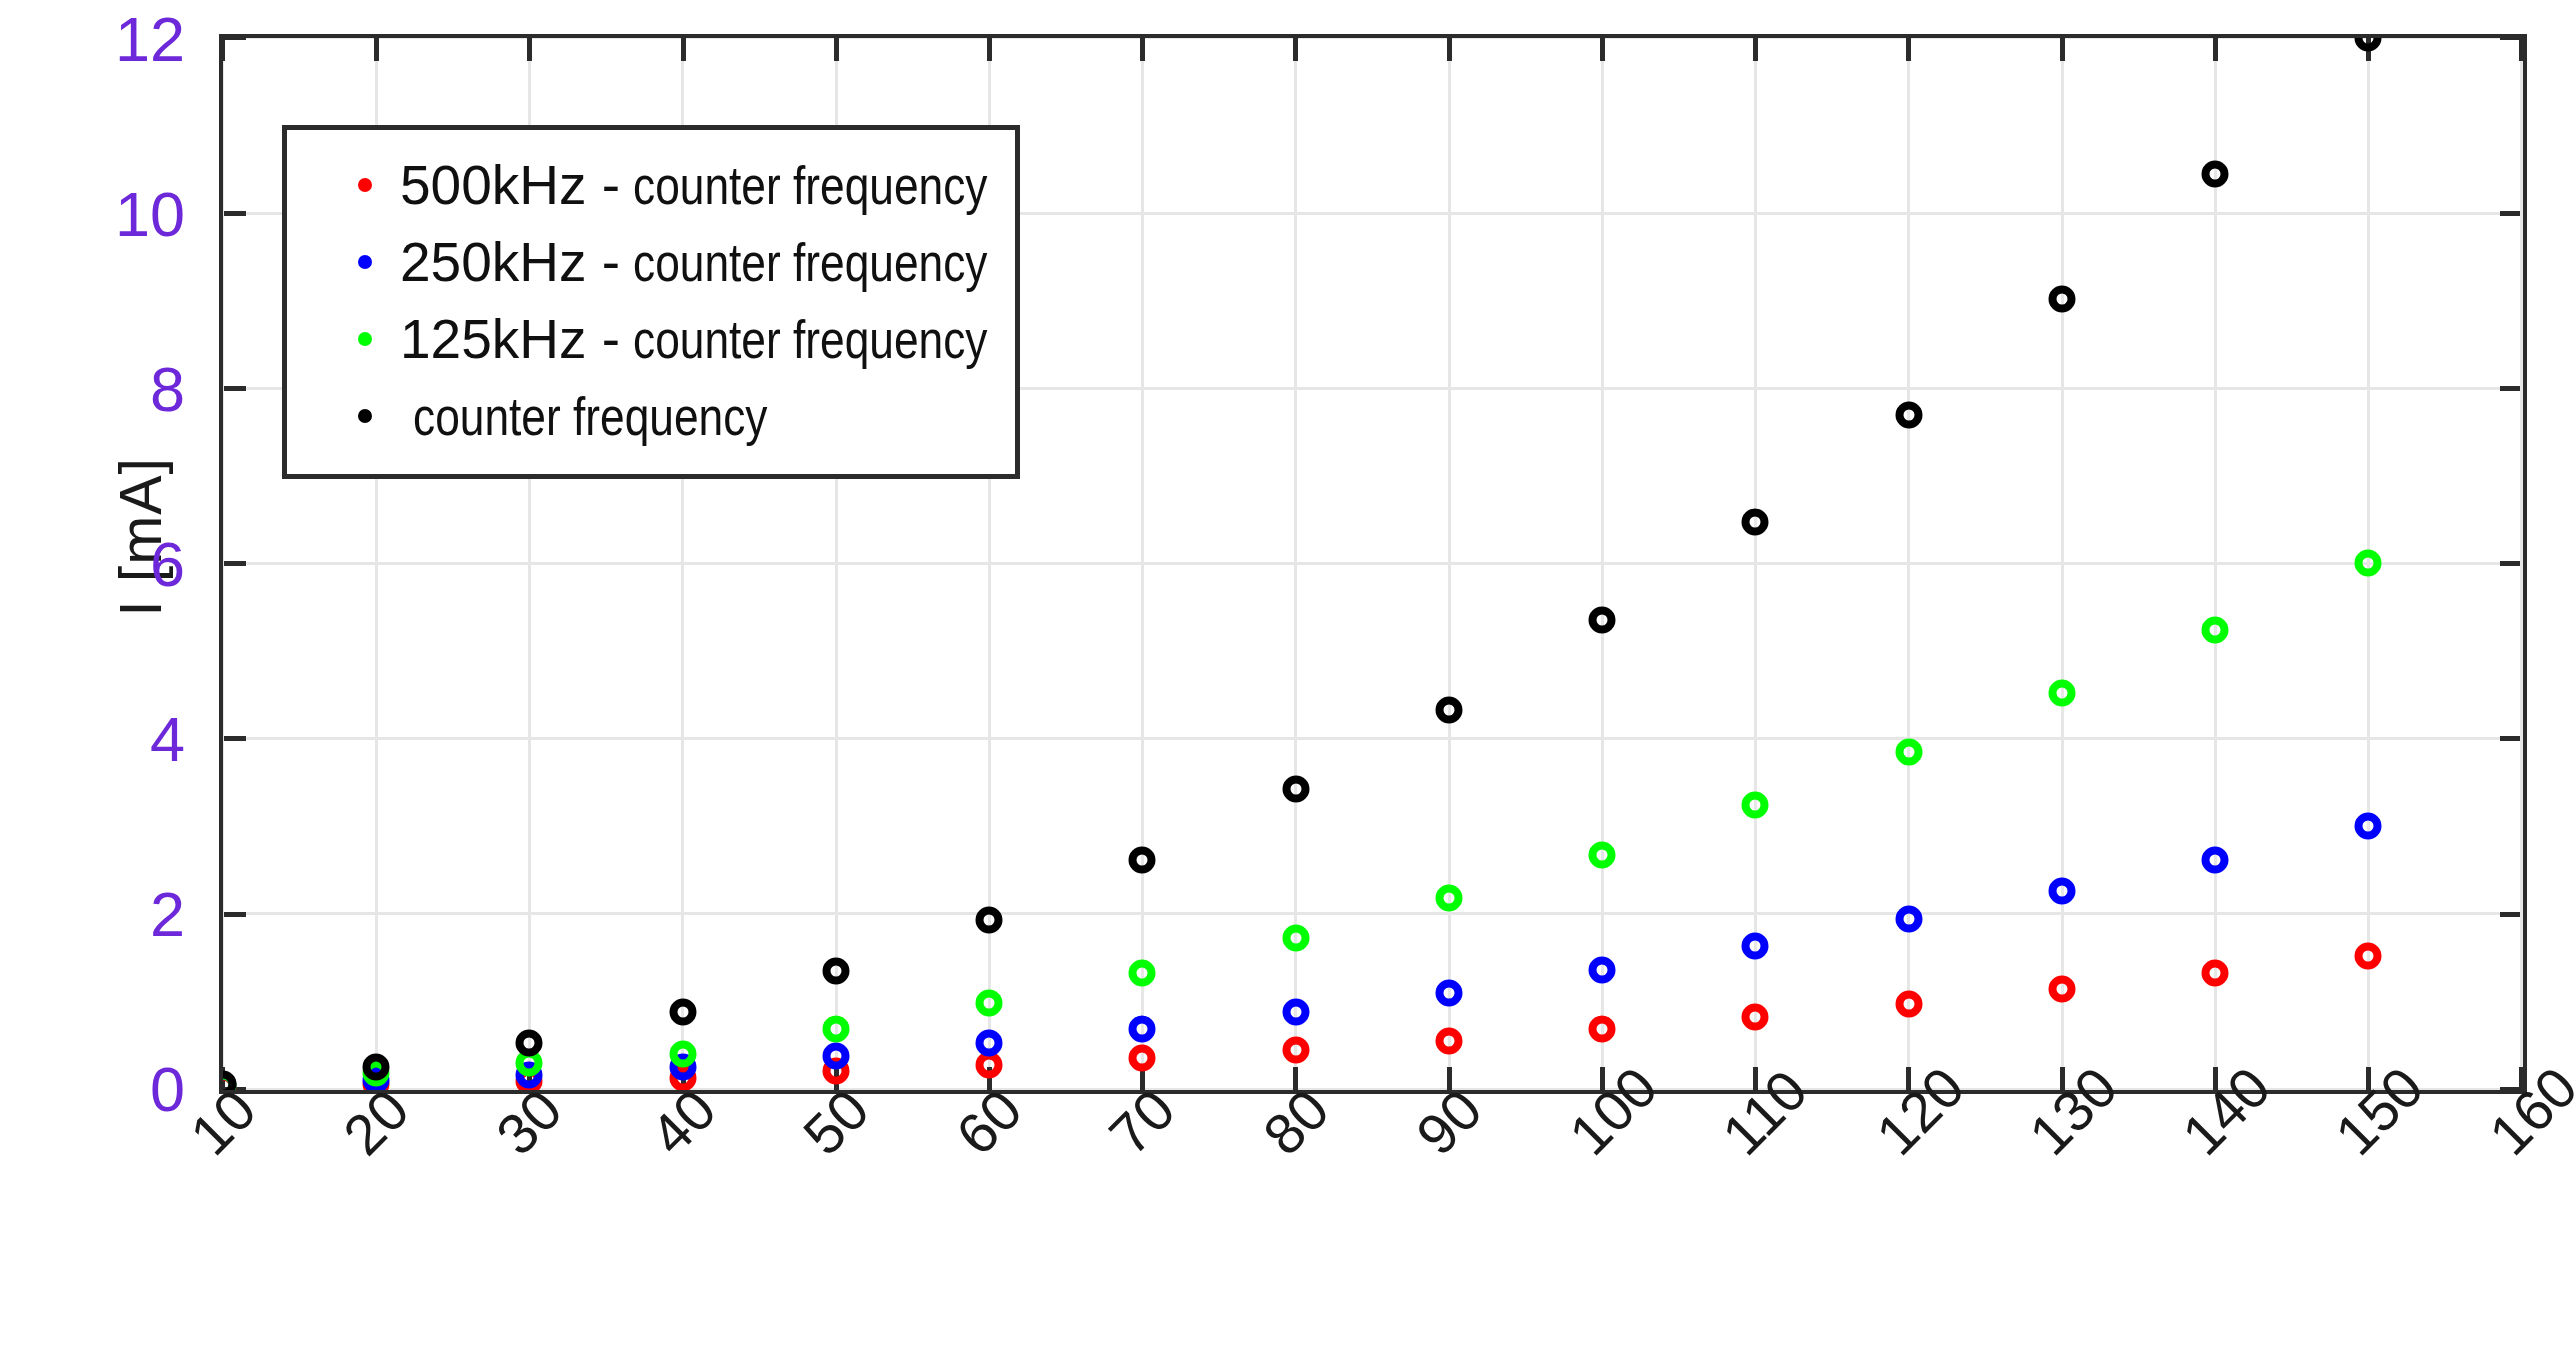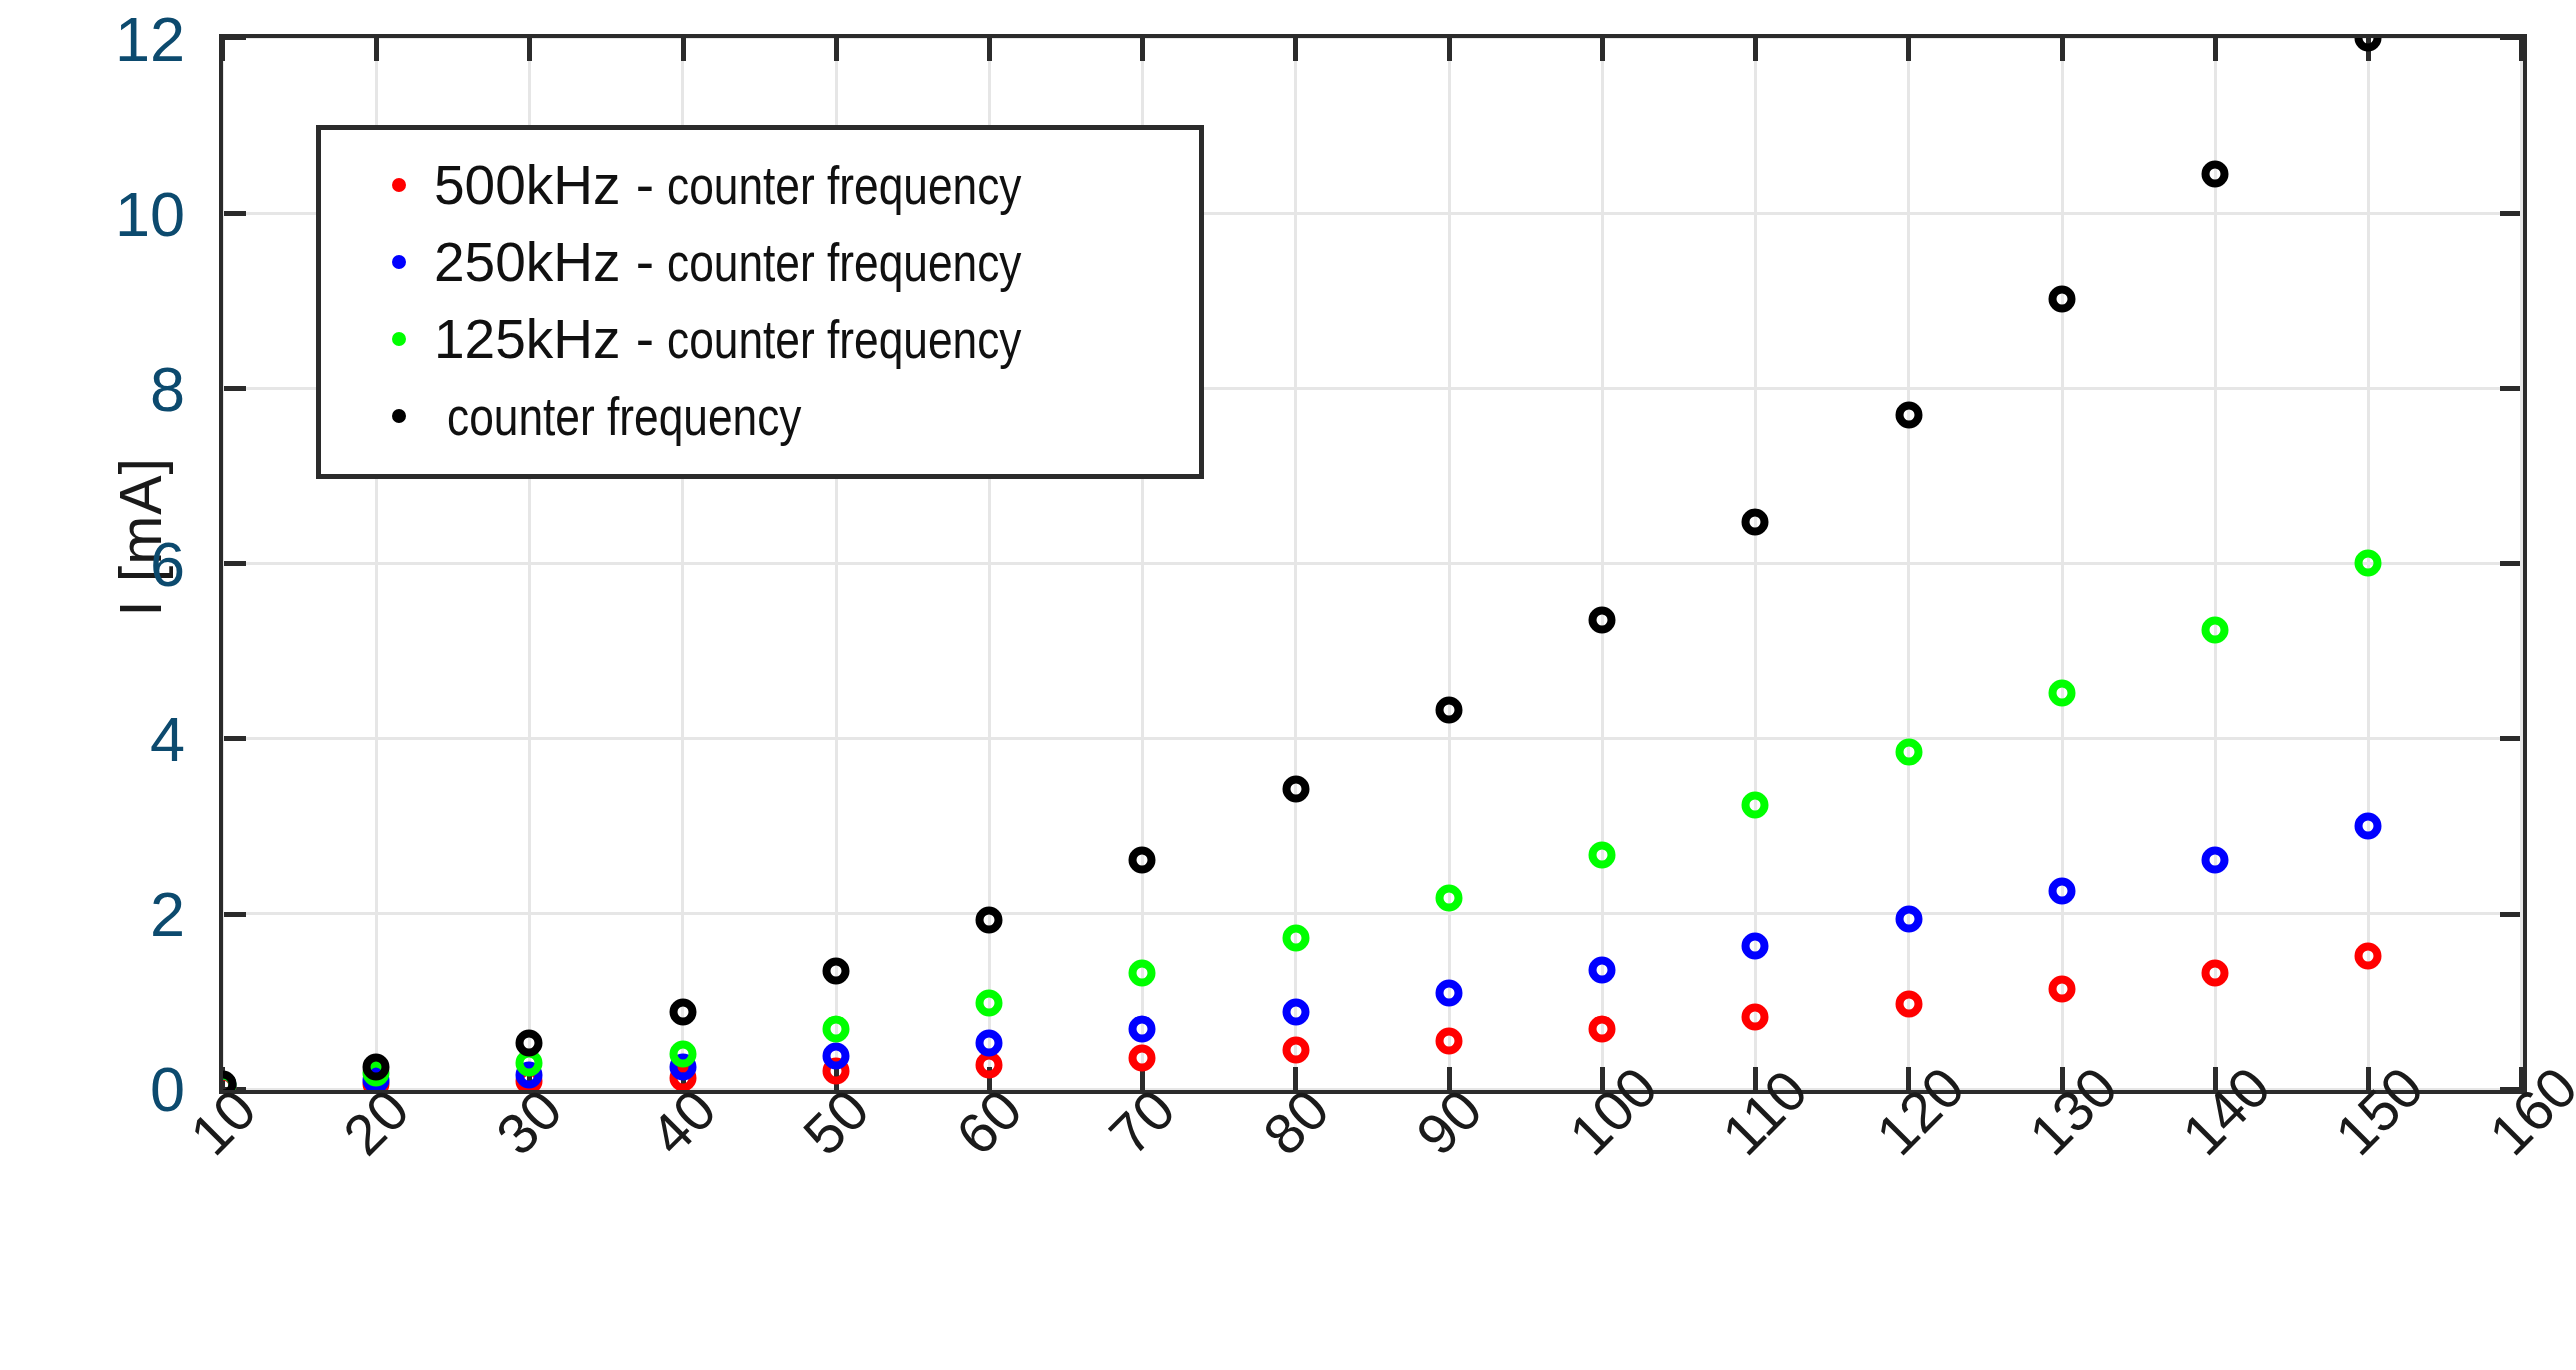--- a/index.html
+++ b/index.html
@@ -97,21 +97,21 @@
     width: 4.5px;
     height: 23px;
     background: #2b2b2b;
   }
 
   
   .ytick-label {
     position: absolute;
     right: 2504px;
     font-size: 63px;
-    color: #0c4a6e;
+    color: #6d28d9;
     white-space: nowrap;
   }
   #ytick-labels {
     position: absolute;
     left: 0px;
     top: 34px;
     width: 201px;
     height: 1060px;
   }
   #ytick-labels .ytick-label {
@@ -143,26 +143,25 @@
     border-radius: 50%;
     box-sizing: border-box;
     transform: translate(-50%, -50%);
   }
 
   
   #legend {
     position: absolute;
     left: 282px;
     top: 125px;
-    width: 888px;
+    width: 738px;
     border: 5.4px solid #2b2b2b;
     background: #ffffff;
     padding: 16px 0 19.7px 0;
     box-sizing: border-box;
-    margin-left: 34px;
   }
   .legend-row {
     display: flex;
     align-items: center;
     height: 77px;
     padding-left: 43px;
   }
   .legend-marker-wrap {
     width: 70px;
     display: flex;

